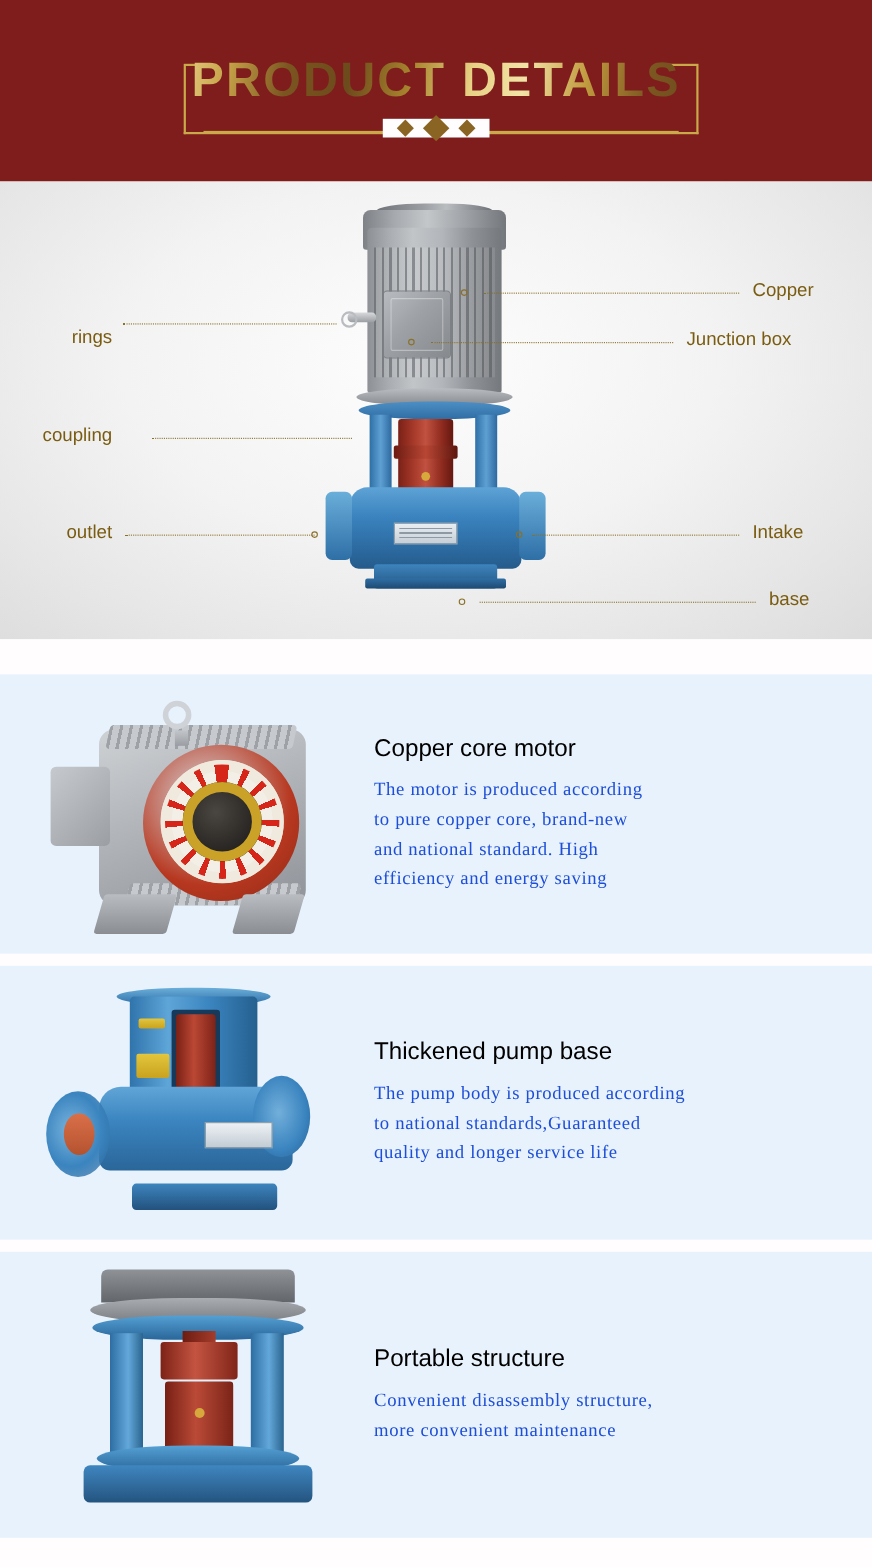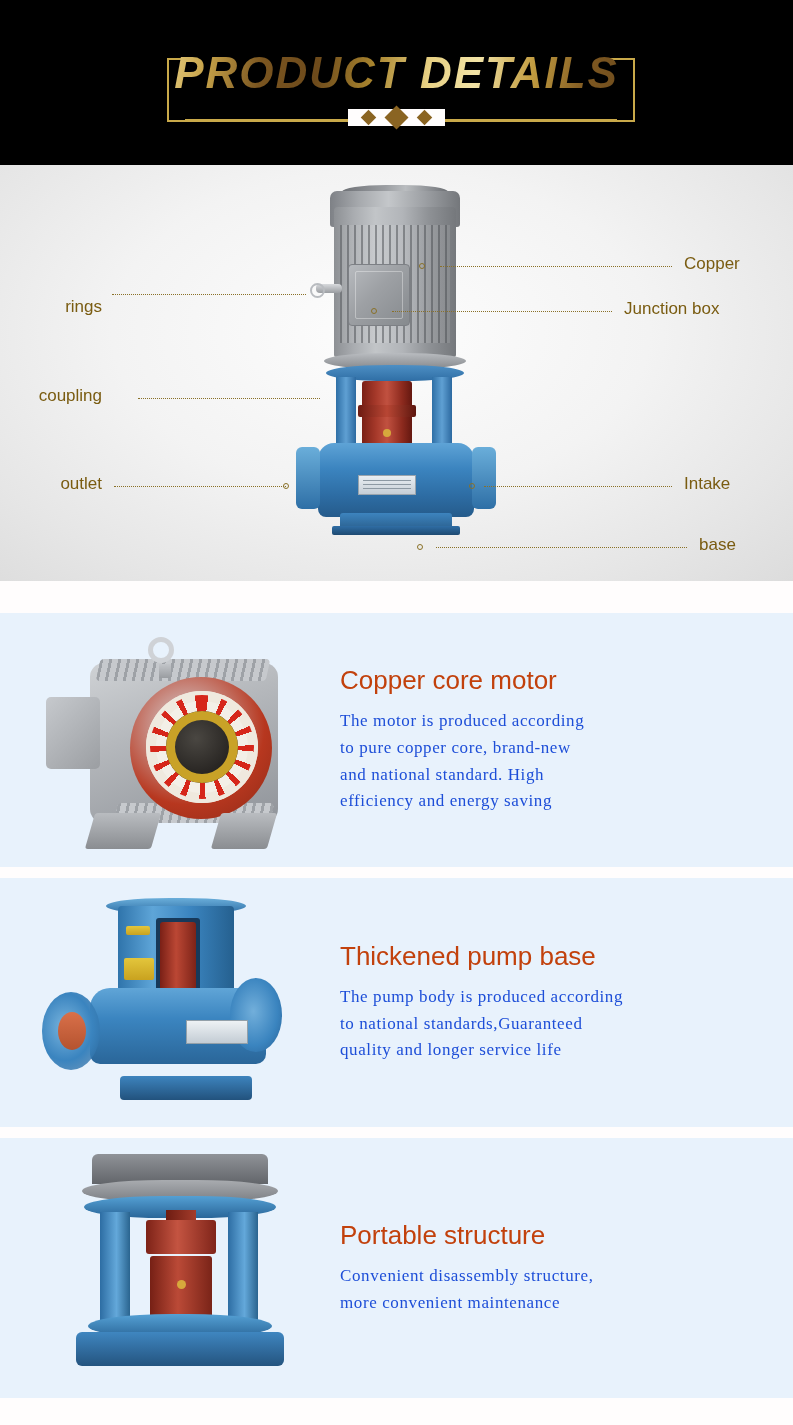--- a/index.html
+++ b/index.html
@@ -4,21 +4,21 @@
 <style>
   * { box-sizing: border-box; margin: 0; padding: 0; }
   html, body {
     width: 793px;
     background: #ffffff;
     font-family: "Liberation Sans", sans-serif;
   }
   .page { position: relative; width: 793px; height: 1425px; background: #fffdfd; overflow: hidden; }
 
   
-  .header { position: relative; height: 165px; background: #000000; font-style: italic; }
+  .header { position: relative; height: 165px; background: #7f1d1d; }
   .title-frame {
     position: absolute; left: 167px; top: 60px; width: 468px; height: 62px;
     border: 2px solid #c9a94a; border-top: none;
   }
   .title-frame::before, .title-frame::after {
     content: ""; position: absolute; top: -2px; width: 30px; height: 2px; background: #c9a94a;
   }
   .title-frame::before { left: -2px; }
   .title-frame::after  { right: -2px; }
   .title-text {
@@ -145,21 +145,21 @@
     background: linear-gradient(180deg, #2f6da4, #1e4a72); border-radius: 2px;
   }
 
   
   .card {
     position: absolute; left: 0; width: 793px; background: #e8f2fc;
     display: flex; align-items: center;
   }
   .card-figure { position: relative; flex: 0 0 340px; height: 100%; }
   .card-text { flex: 1 1 auto; padding-right: 20px; }
-  .card-title { font-size: 26px; color: #c2410c; margin-bottom: 12px; }
+  .card-title { font-size: 22px; color: #000000; margin-bottom: 12px; }
   .card-body {
     font-family: "Liberation Serif", serif; font-size: 17px; line-height: 1.58;
     color: #1d4ed8; letter-spacing: .6px; white-space: pre-line;
   }
 
   
   .f1 { position: absolute; left: 38px; top: 22px; width: 266px; height: 214px; }
   .f1 .housing {
     position: absolute; left: 52px; top: 28px; width: 188px; height: 160px;
     background: linear-gradient(160deg, #cfd2d5 0%, #b4b7bb 40%, #90949a 100%);

